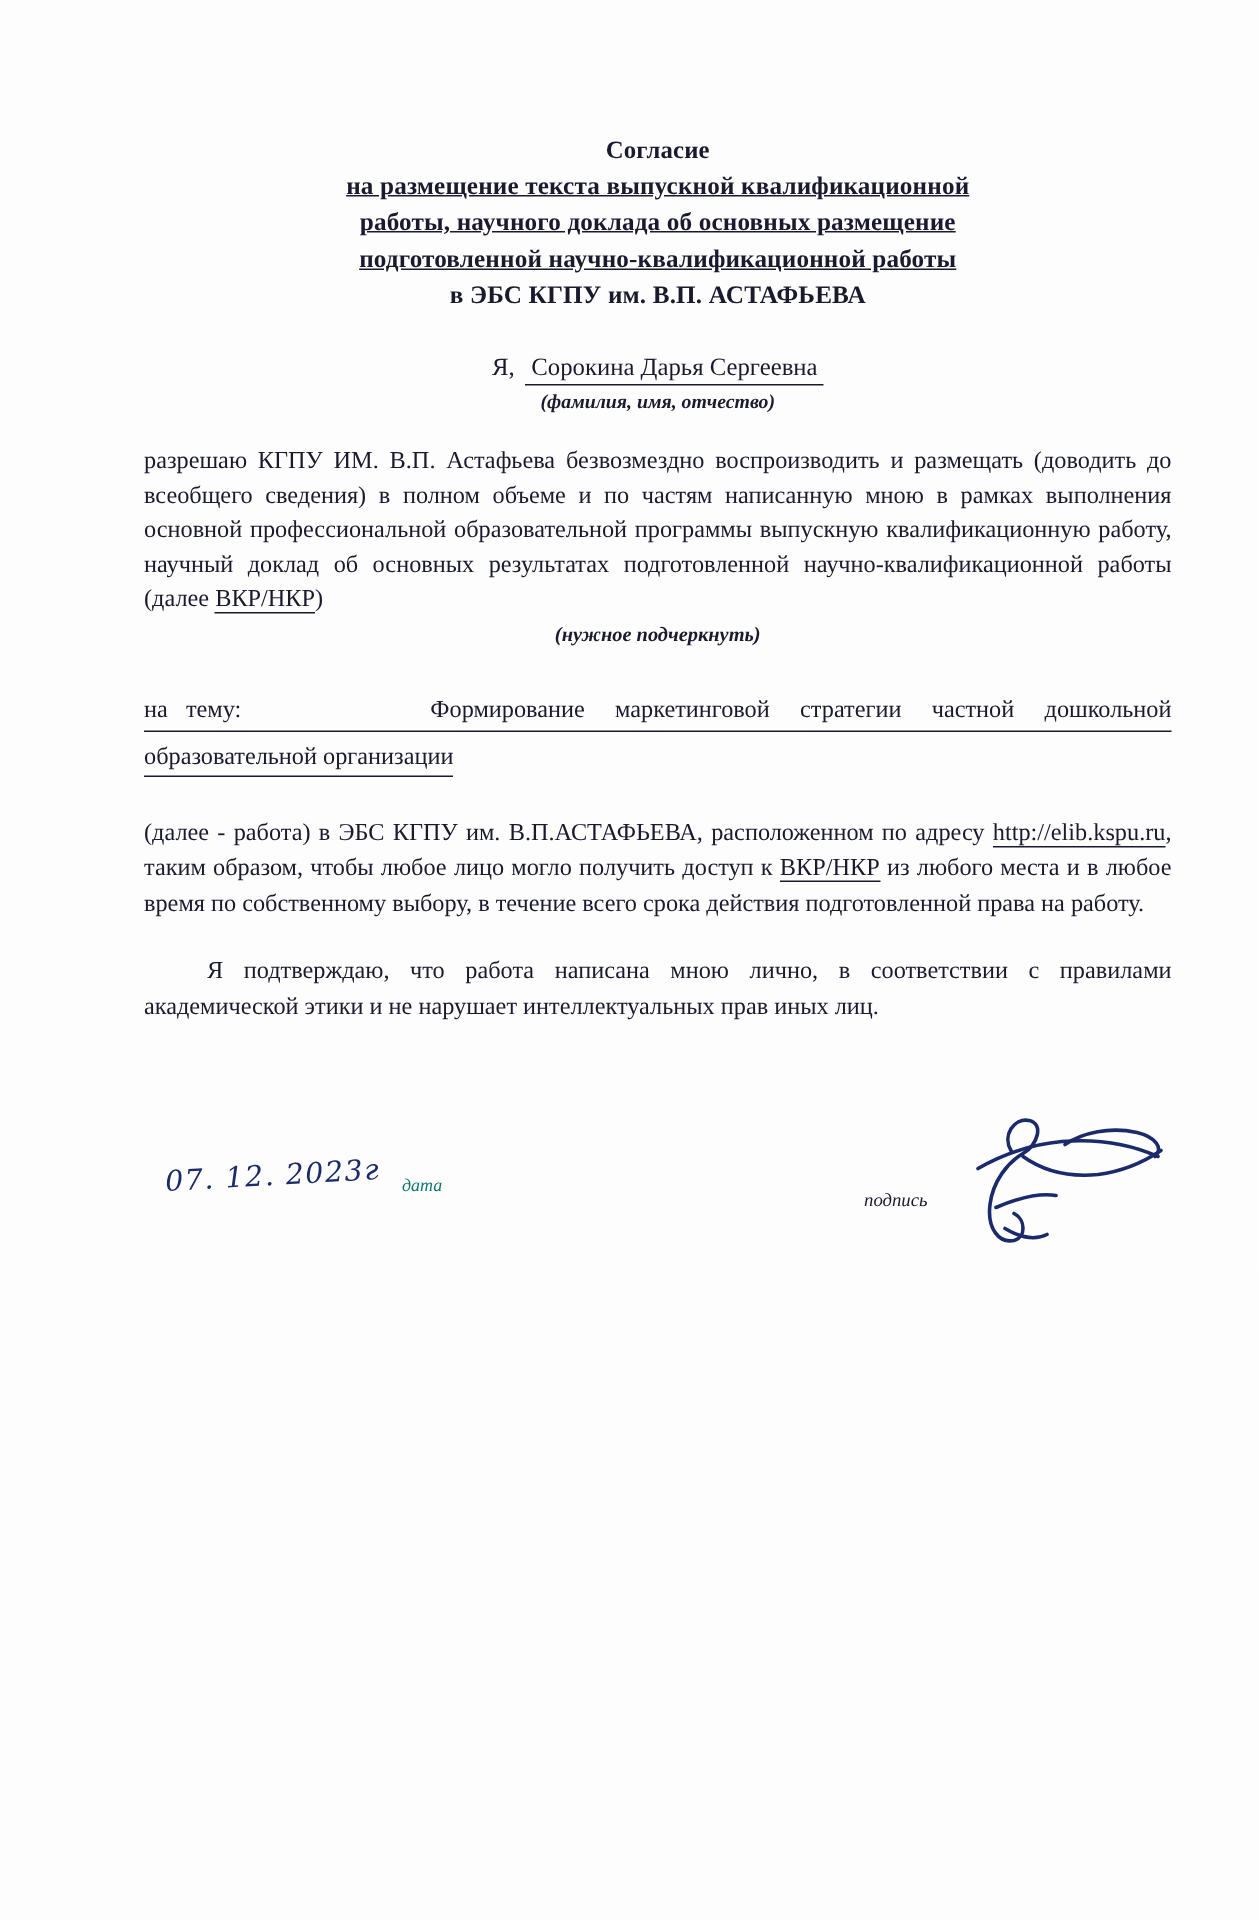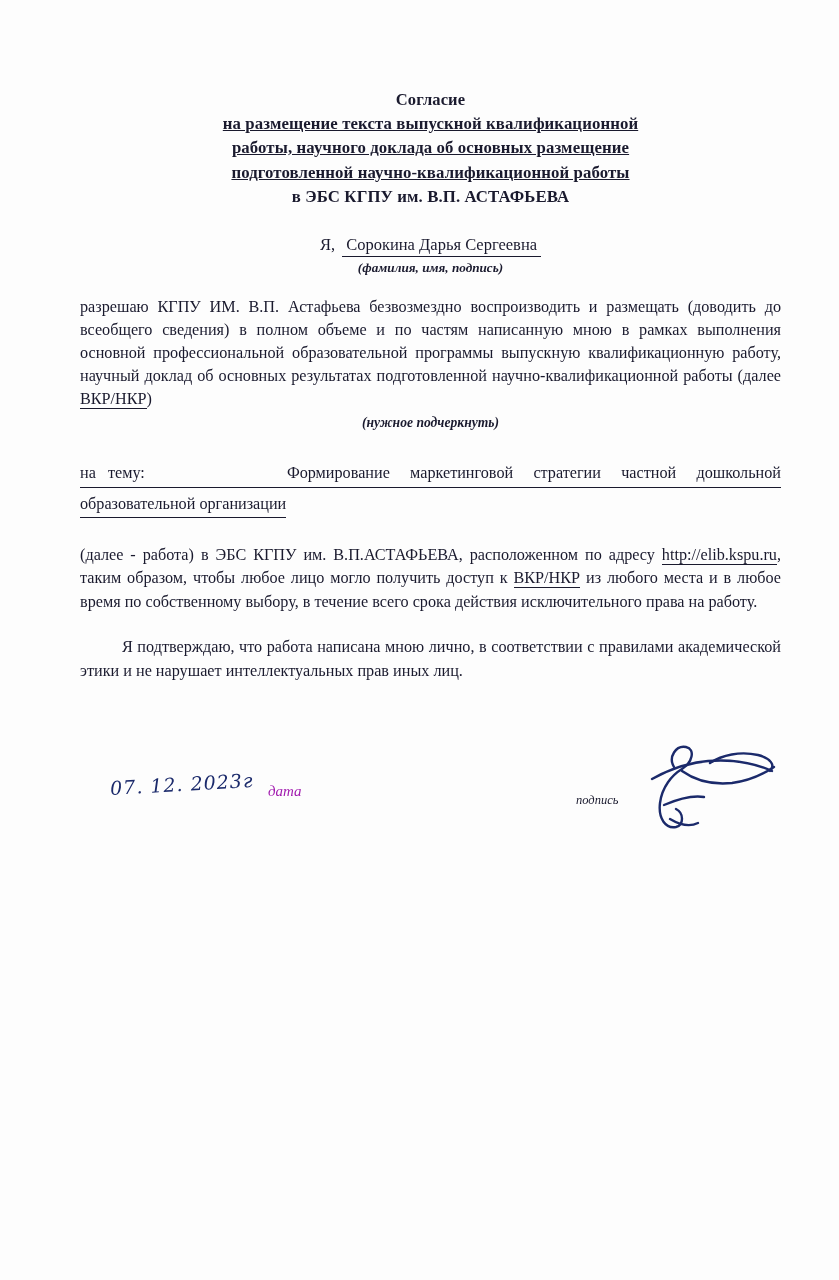--- a/index.html
+++ b/index.html
@@ -16,21 +16,21 @@
     overflow: hidden;
   }
   .page {
     position: absolute;
     inset: 0;
     background: #fdfdfd;
     padding: 0;
   }
   .content {
     position: absolute;
-    left: 80px;
+    left: 96px;
     right: 58px;
     top: 88px;
   }
 
   
   .title-block {
     text-align: center;
     font-weight: bold;
     font-size: 16.5px;
     line-height: 1.45;
@@ -138,22 +138,22 @@
     font-size: 19px;
     color: #1b2a6b;
     transform: rotate(-3.2deg);
     letter-spacing: 1px;
   }
   .date-caption {
     position: absolute;
     left: 172px;
     top: 28px;
     font-style: italic;
-    font-size: 15px;
-    color: #a21caf;
+    font-size: 12px;
+    color: #0f766e;
   }
   .sign-caption {
     position: absolute;
     left: 480px;
     top: 38px;
     font-style: italic;
     font-size: 12.5px;
     color: #1a1a2e;
   }
   .sig-svg {
@@ -173,37 +173,37 @@
       <div class="l2">на размещение текста выпускной квалификационной</div>
       <div class="l3">работы, научного доклада об основных размещение</div>
       <div class="l4">подготовленной научно-квалификационной работы</div>
       <div class="l5">в ЭБС КГПУ им. В.П. АСТАФЬЕВА</div>
     </div>
 
     <div class="name-line">
       <span class="ya">Я,</span>
       <span class="name-underline">Сорокина Дарья Сергеевна</span>
     </div>
-    <div class="fio-caption">(фамилия, имя, подпись)</div>
+    <div class="fio-caption">(фамилия, имя, отчество)</div>
 
     <div class="para first">
       <span>разрешаю КГПУ ИМ. В.П. Астафьева безвозмездно воспроизводить и размещать (доводить до всеобщего сведения) в полном объеме и по частям написанную мною в рамках выполнения основной профессиональной образовательной программы выпускную квалификационную работу, научный доклад об основных результатах подготовленной научно-квалификационной работы (далее </span><span class="underline">ВКР/НКР</span><span>)</span>
     </div>
     <div class="center-italic">(нужное подчеркнуть)</div>
 
     <div class="topic">
       <div class="row1">
         <span class="seg">на   тему:</span>
         <span class="seg">Формирование     маркетинговой     стратегии     частной     дошкольной</span>
       </div>
       <div><span class="row2">образовательной организации</span></div>
     </div>
 
     <div class="para-addr">
-      <span>(далее - работа) в ЭБС КГПУ им. В.П.АСТАФЬЕВА, расположенном по адресу </span><span class="underline">http://elib.kspu.ru</span><span>, таким образом, чтобы любое лицо могло получить доступ к </span><span class="underline">ВКР/НКР</span><span> из любого места и в любое время по собственному выбору, в течение всего срока действия исключительного права на работу.</span>
+      <span>(далее - работа) в ЭБС КГПУ им. В.П.АСТАФЬЕВА, расположенном по адресу </span><span class="underline">http://elib.kspu.ru</span><span>, таким образом, чтобы любое лицо могло получить доступ к </span><span class="underline">ВКР/НКР</span><span> из любого места и в любое время по собственному выбору, в течение всего срока действия подготовленной права на работу.</span>
     </div>
 
     <div class="para-confirm">Я подтверждаю, что работа написана мною лично, в соответствии с правилами академической этики и не нарушает интеллектуальных прав иных лиц.</div>
 
   </div>
 
   <div class="sig-area">
     <div class="date-hand">07. 12.  2023г</div>
     <div class="date-caption">дата</div>
 

